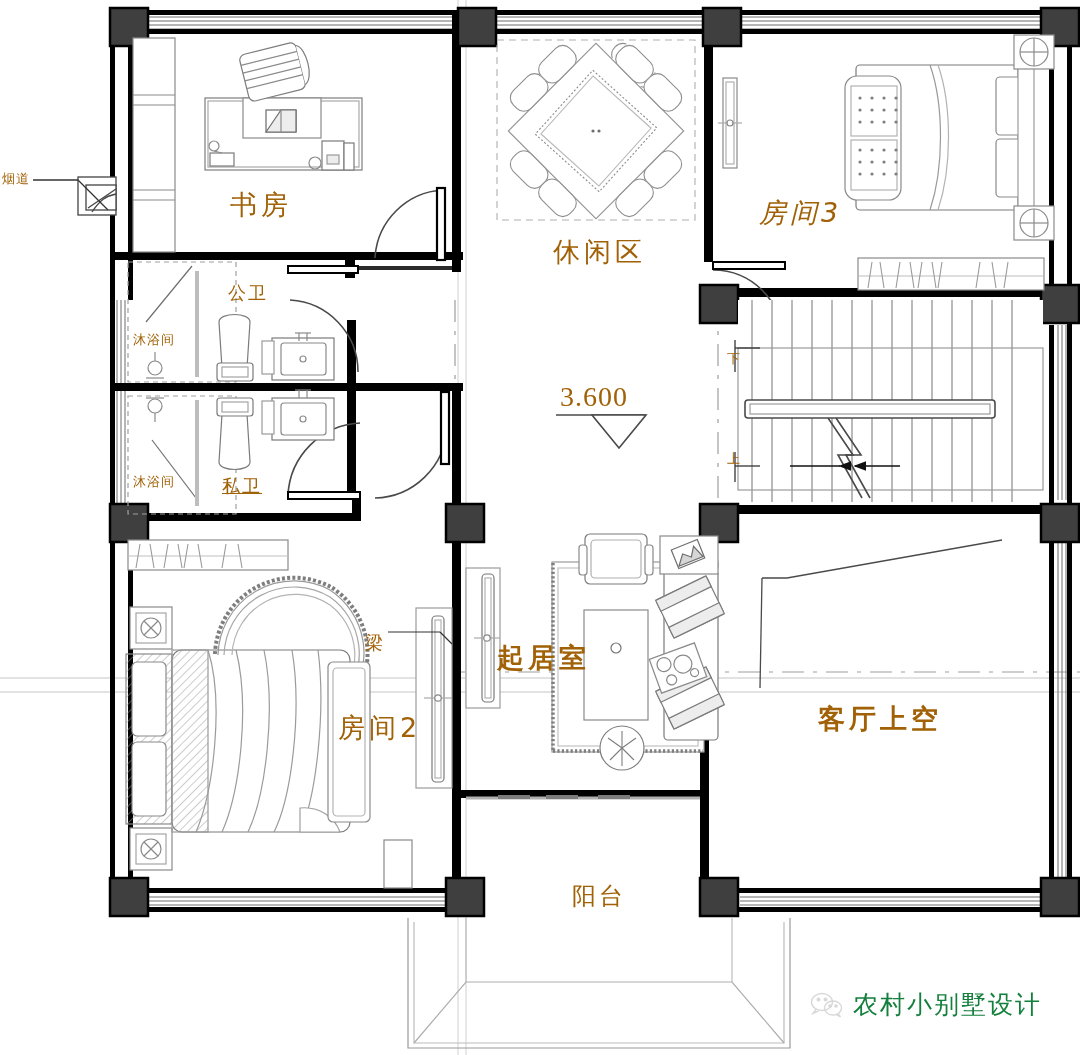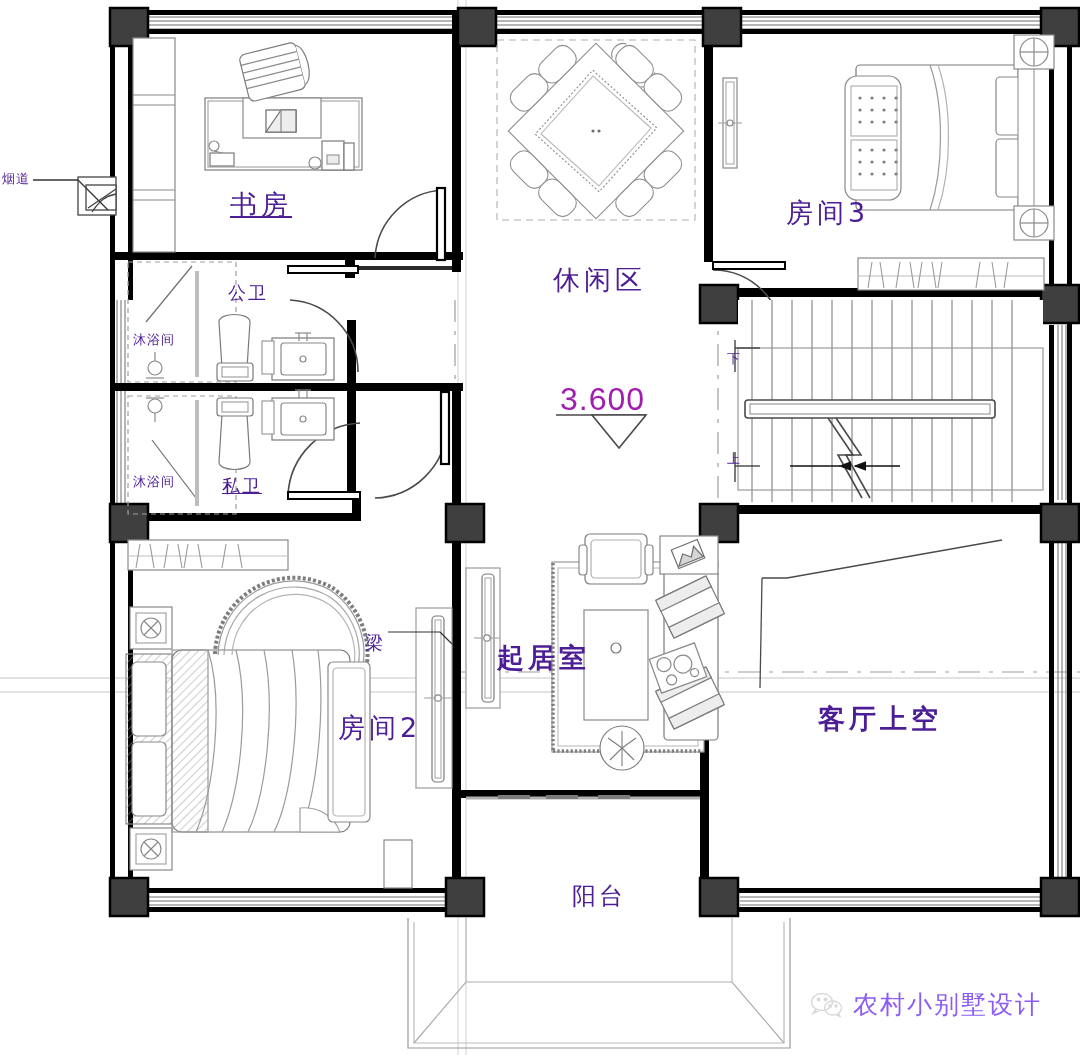--- a/index.html
+++ b/index.html
@@ -6,36 +6,36 @@
   body{font-family:"Liberation Sans","DejaVu Sans",sans-serif;}
   #plan{
     position:relative;
     width:1080px;height:1055px;
     background:#ffffff;
     overflow:hidden;
   }
   #svgroot{position:absolute;left:0;top:0;width:1080px;height:1055px;}
   .lbl{
     position:absolute;
-    color:#4c1d95;
+    color:#a16207;
     white-space:nowrap;
     font-family:"DejaVu Sans","Liberation Sans",sans-serif;
     letter-spacing:2px;
     line-height:1;
     user-select:none;
   }
   .lbl.big{font-size:27px;letter-spacing:4px;}
   .lbl.mid{font-size:24px;letter-spacing:3px;}
   .lbl.sm{font-size:18px;letter-spacing:2px;}
   .lbl.xs{font-size:13px;letter-spacing:1px;}
-  .lbl.elev{font-size:32px;letter-spacing:1px;color:#a21caf;font-family:Liberation Sans, sans-serif;}
+  .lbl.elev{font-size:28px;letter-spacing:1px;color:#a16207;font-family:Liberation Serif, serif;}
   .wm{
     position:absolute;
     display:flex;align-items:center;gap:9px;
-    color:#8b5cf6;
+    color:#15803d;
     font-size:25px;
     letter-spacing:2px;
     font-family:"DejaVu Sans","Liberation Sans",sans-serif;
     user-select:none;
   }
   .wm svg{display:block;}
 </style>
 </head>
 <body>
 
@@ -563,23 +563,23 @@
 
       <path d="M408,918 L408,1048 L790,1048 L790,918" stroke="#9a9a9a"></path>
       <path d="M414,922 L414,1043 L784,1043 L784,922" stroke="#bcbcbc"></path>
       <path d="M414,1043 L466,982 L732,982 L784,1043" stroke="#adadad"></path>
       <path d="M466,982 L466,918" stroke="#bcbcbc"></path>
       <path d="M732,982 L732,918" stroke="#bcbcbc"></path>
     </g>
 
   </svg>
 
-  <div class="lbl big" style="left:230px;top:191px;text-decoration:underline;">书房</div>
-  <div class="lbl big" style="left:553px;top:238px;margin-top:28px;">休闲区</div>
-  <div class="lbl big" style="left:786px;top:199px;">房间3</div>
+  <div class="lbl big" style="left:230px;top:191px;">书房</div>
+  <div class="lbl big" style="left:553px;top:238px;">休闲区</div>
+  <div class="lbl big" style="left:759px;top:199px;font-style:italic;">房间3</div>
   <div class="lbl sm" style="left:228px;top:284px;">公卫</div>
   <div class="lbl sm" style="left:222px;top:477px;text-decoration:underline;">私卫</div>
   <div class="lbl xs" style="left:133px;top:333px;">沐浴间</div>
   <div class="lbl xs" style="left:133px;top:475px;">沐浴间</div>
   <div class="lbl big" style="left:338px;top:714px;">房间2</div>
   <div class="lbl big" style="left:497px;top:644px;font-weight:bold;">起居室</div>
   <div class="lbl big" style="left:818px;top:705px;font-weight:bold;">客厅上空</div>
   <div class="lbl mid" style="left:572px;top:884px;">阳台</div>
 
   <div class="lbl xs" style="left:2px;top:172px;">烟道</div>

